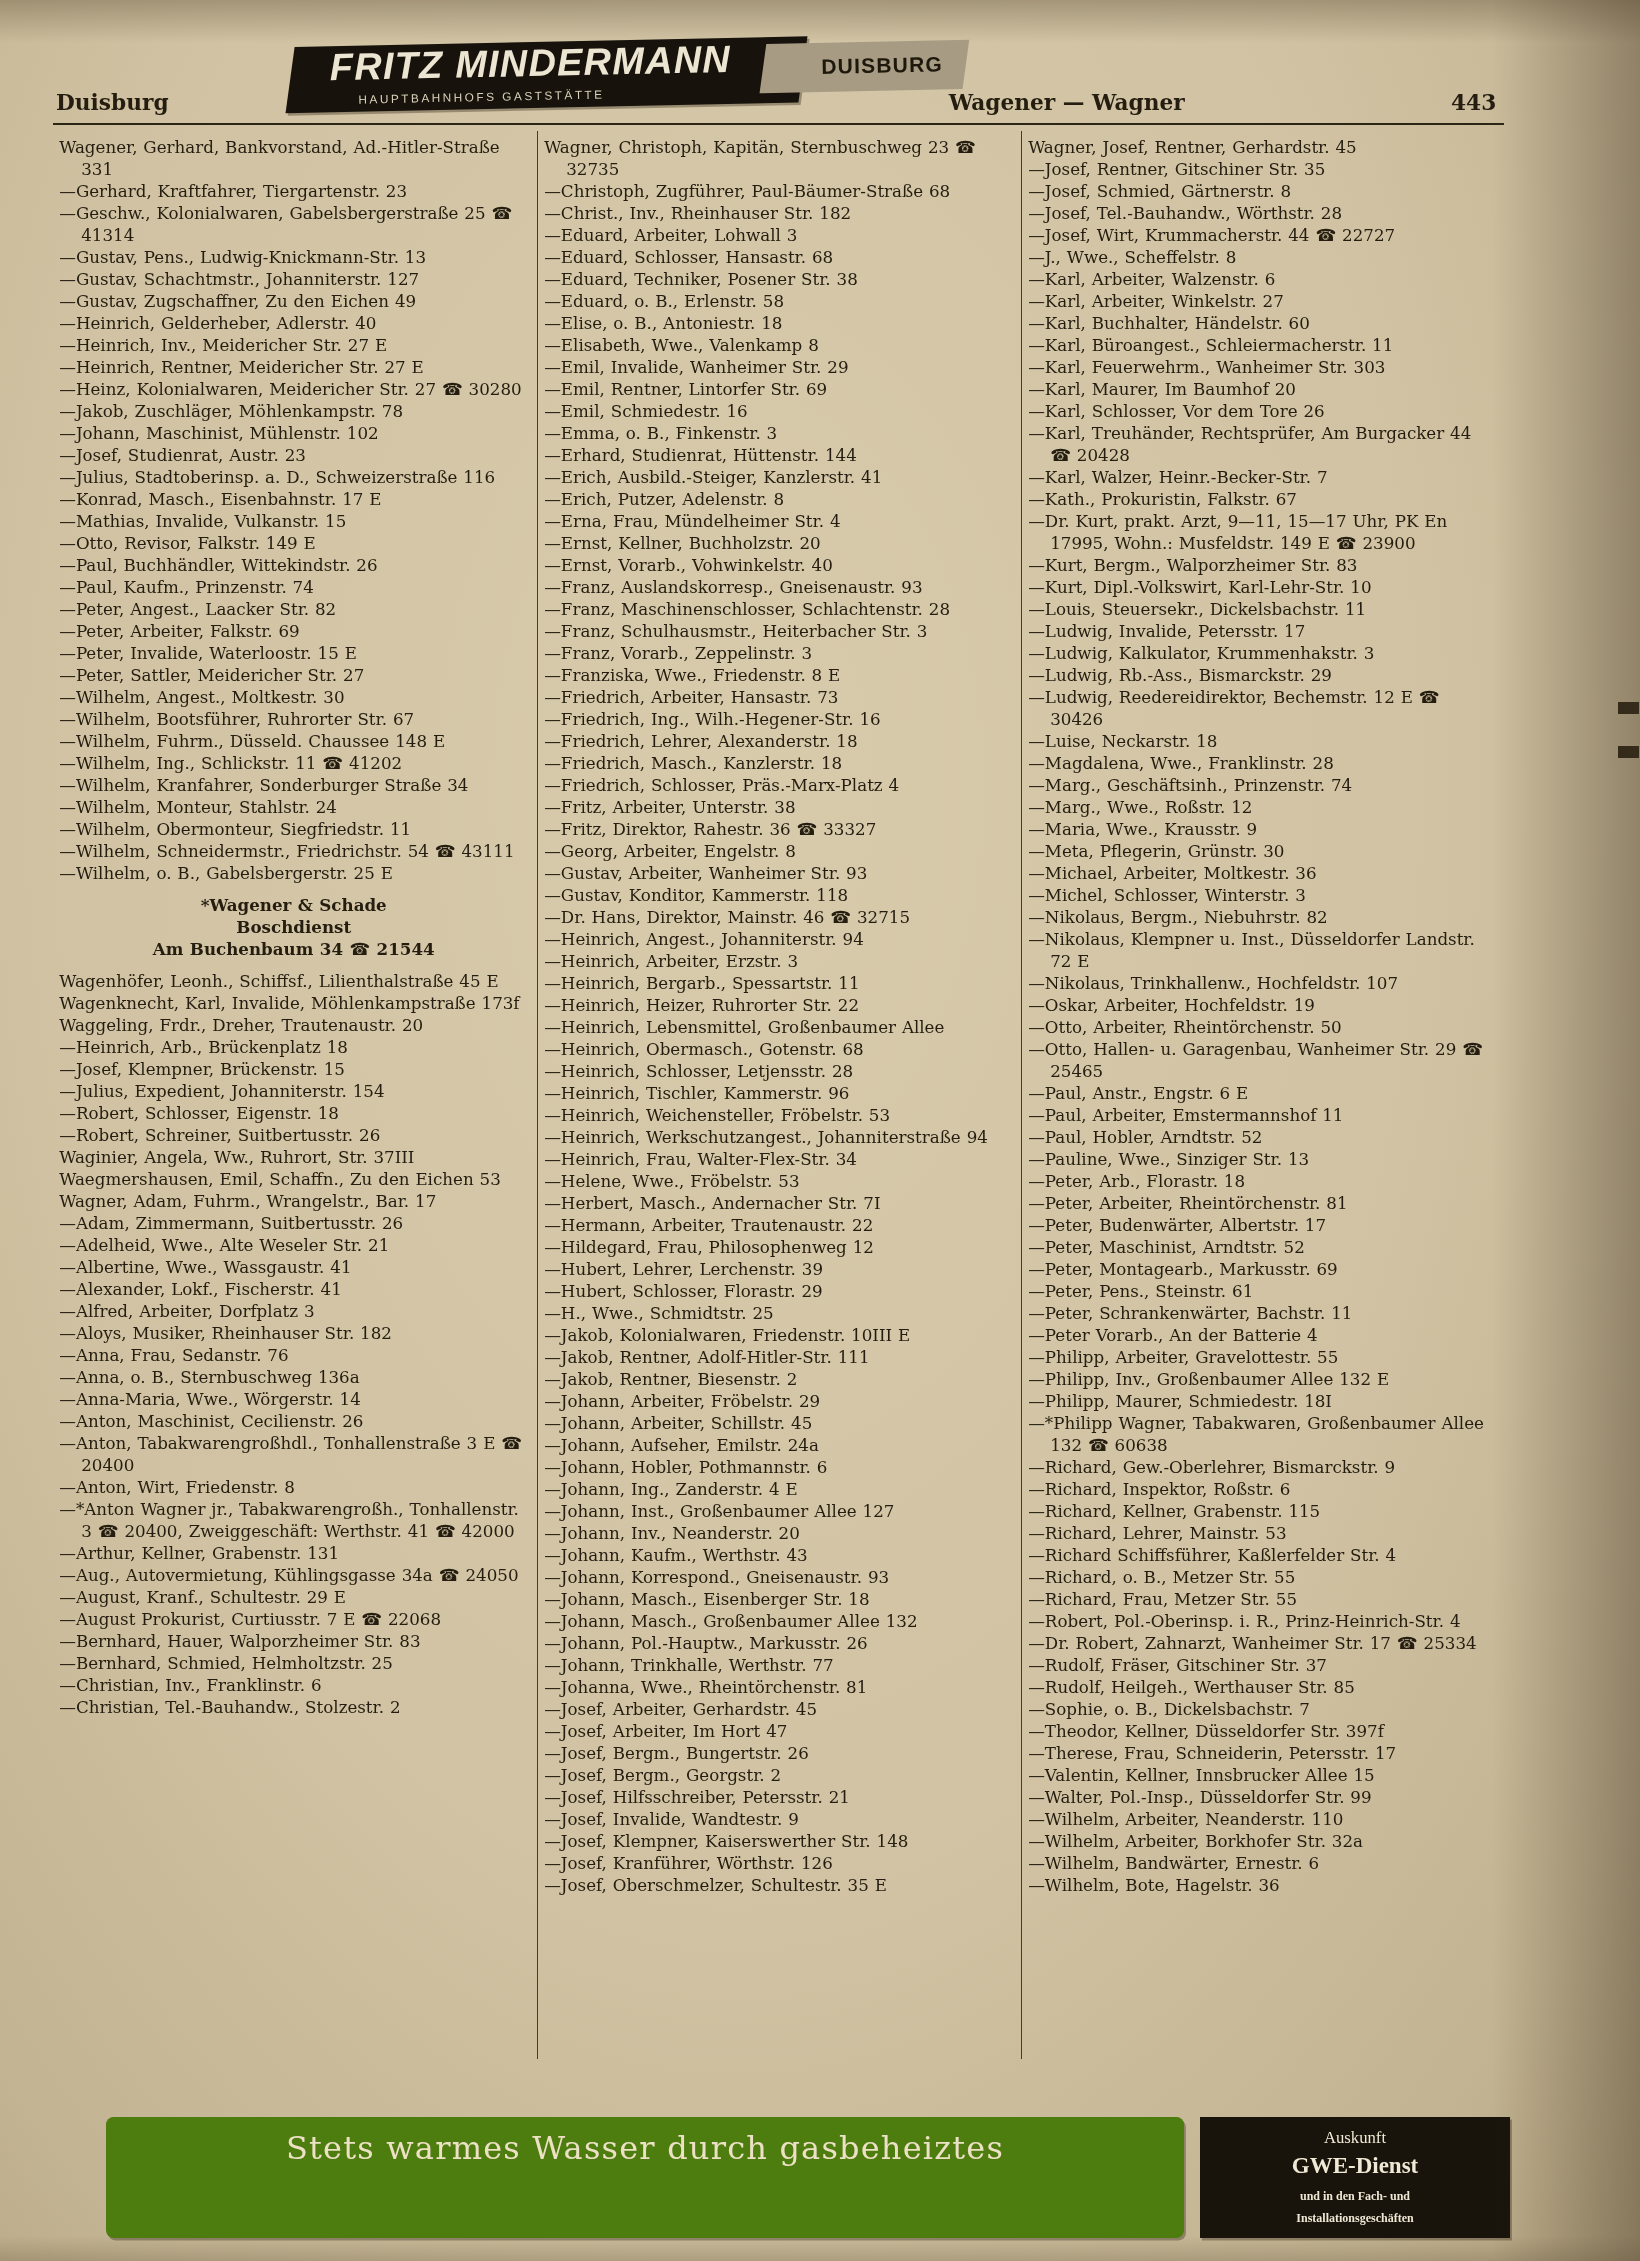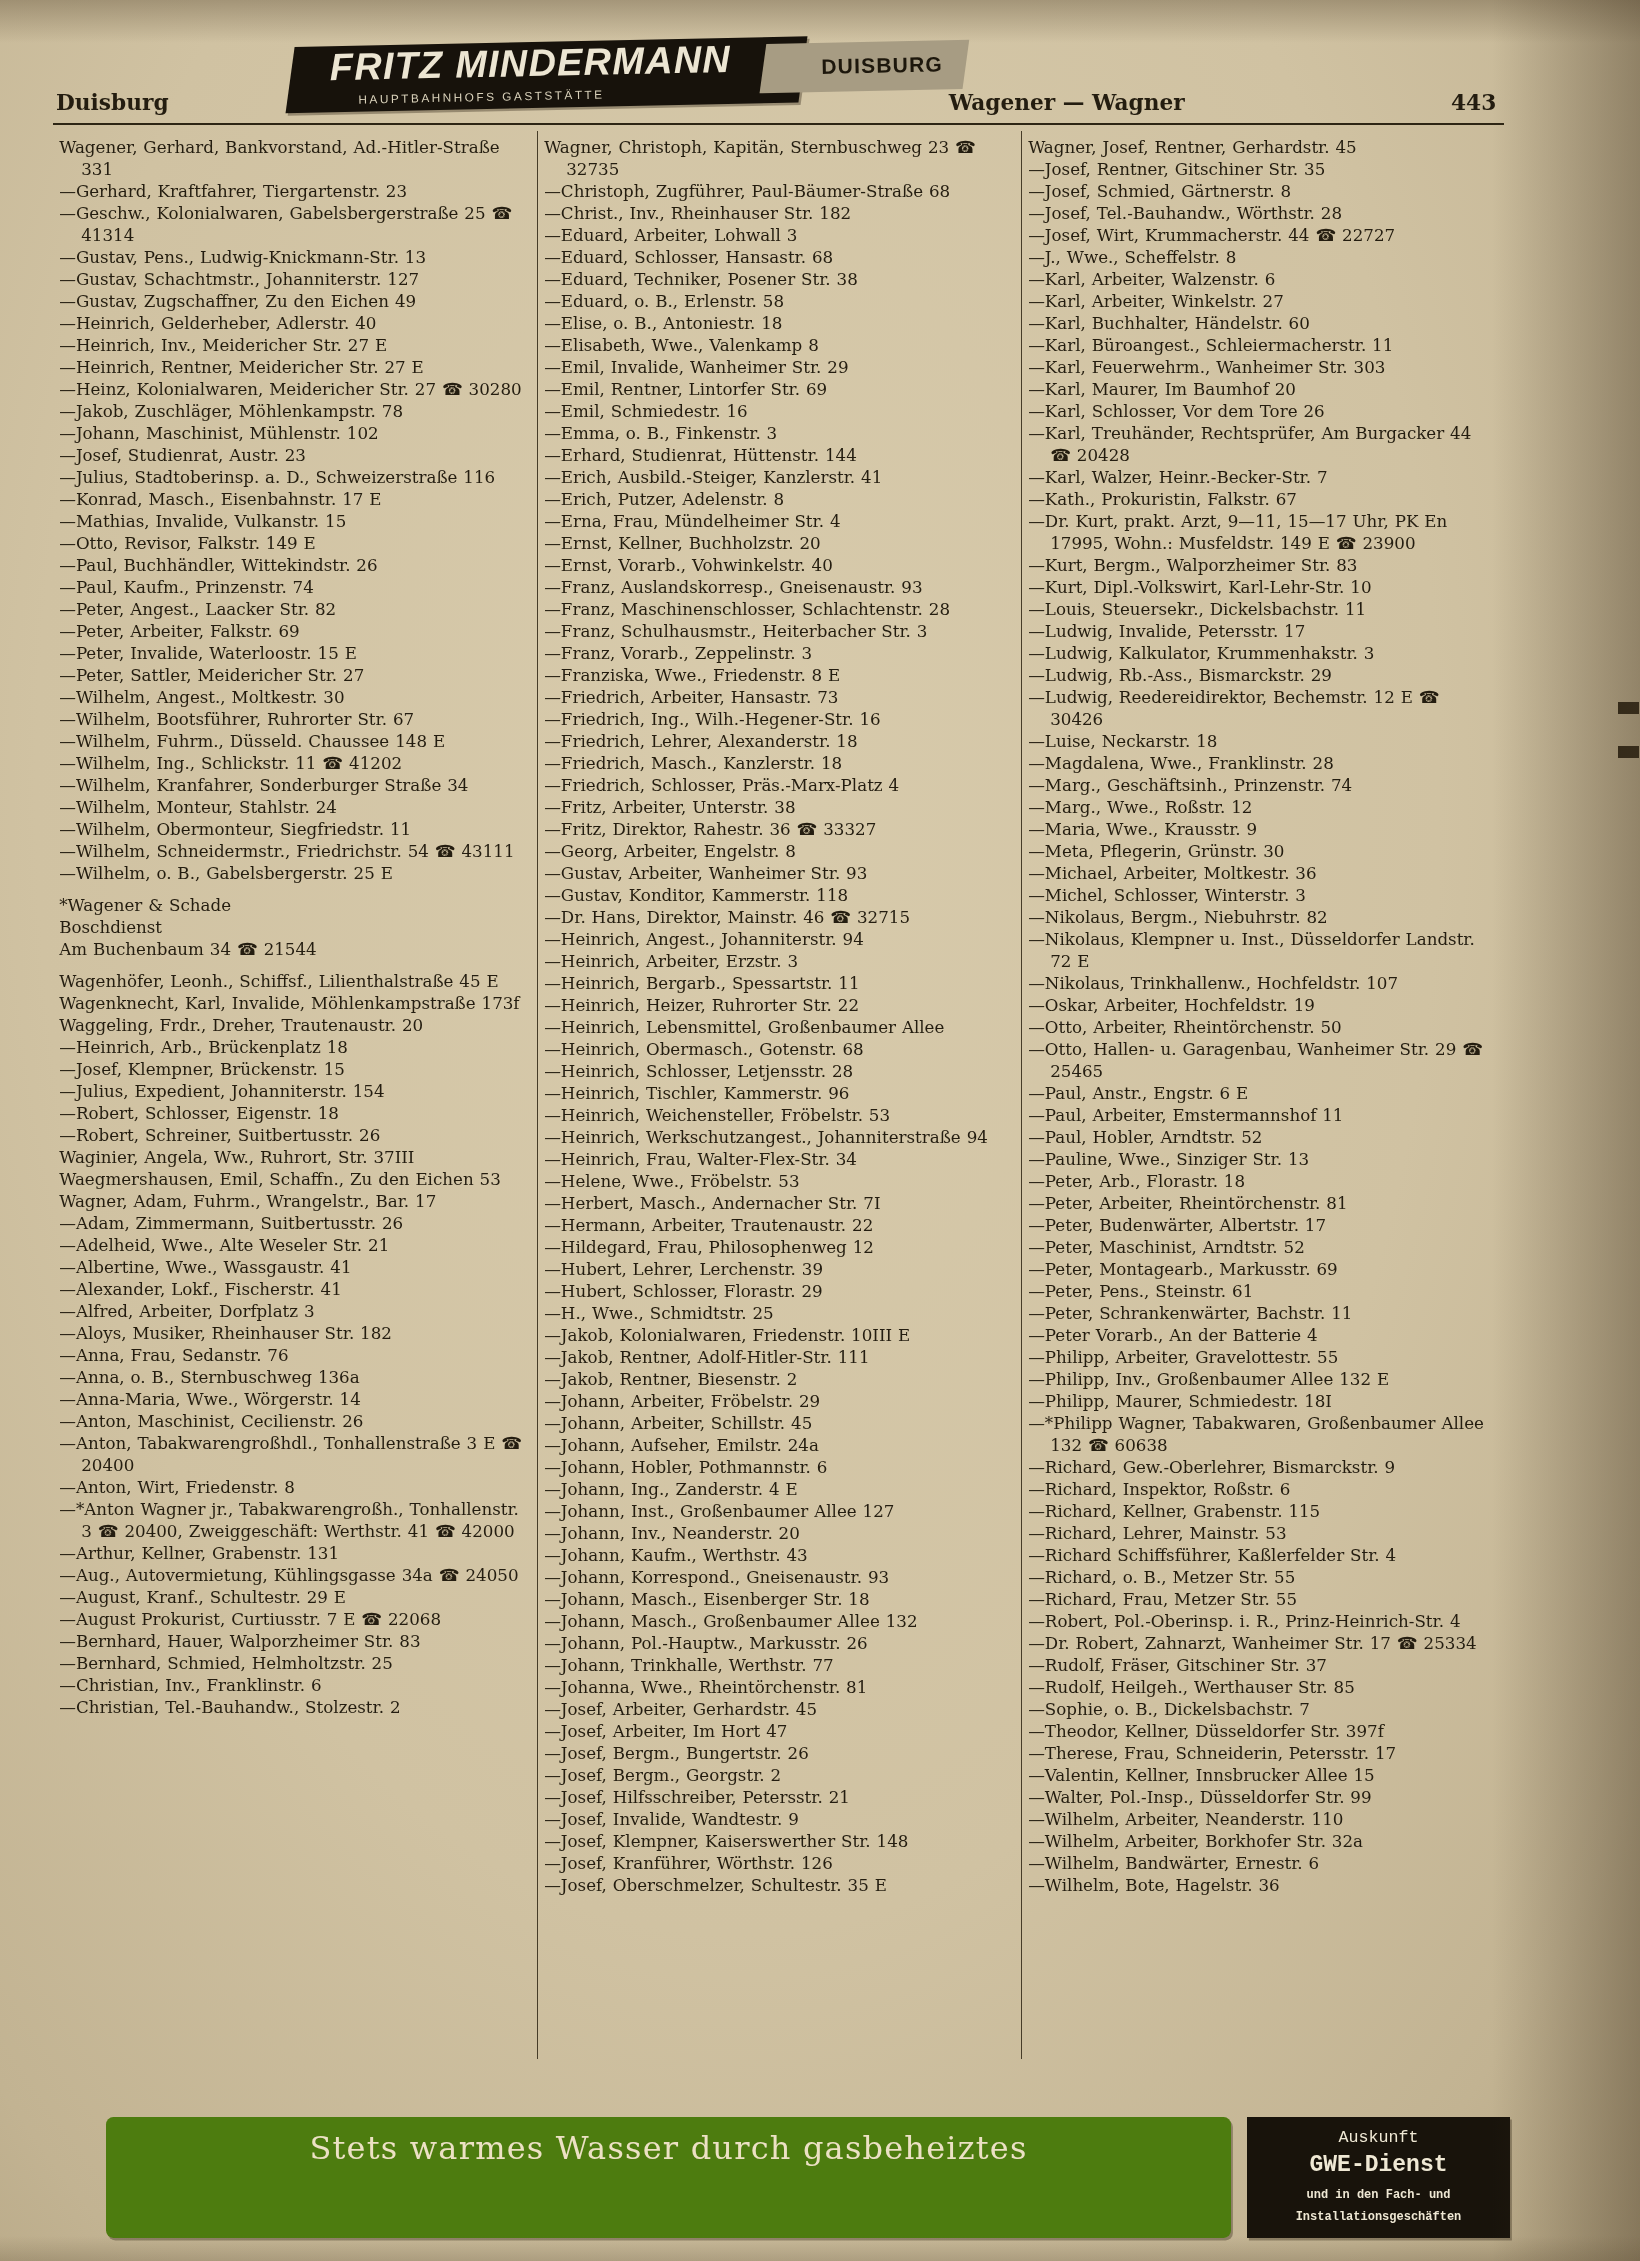--- a/index.html
+++ b/index.html
@@ -41,31 +41,31 @@
   .header .h-center{position:absolute;left:70%;transform:translateX(-50%);top:0;}
   .header .h-right{position:absolute;right:3.7px;top:0;}
   .header-rule{position:absolute;top:123px;left:53px;right:137px;height:1.9px;background:#2d2514;}
 
   
   .columns{position:absolute;top:131px;left:53px;width:1452px;bottom:202px;display:flex;}
   .col{width:33.333%;box-sizing:border-box;padding:5px 8.7px 0 6.2px;overflow:hidden;}
   .col + .col{border-left:1.2px solid #463c28;}
   .entry{font-size:16.7px;line-height:22px;padding-left:22px;text-indent:-22px;
     letter-spacing:0px;word-spacing:0.6px;}
-  .entry.cb{font-weight:normal;padding-left:0;text-indent:0;}
+  .entry.cb{text-align:center;font-weight:bold;padding-left:0;text-indent:0;}
   .entry.sp{height:10px;}
 
   
   .bottom{position:absolute;left:106px;right:131px;bottom:23.5px;height:121px;display:flex;gap:16px;}
   .big-ad{flex:1;background:#4d7c0f;border-radius:7.4px;color:#ece1c4;text-align:center;
     padding-top:12.4px;box-sizing:border-box;box-shadow:1.9px 2.5px 0 rgba(40,30,15,.35);}
   .big-ad .l1{font-size:32px;letter-spacing:1.2px;}
   .big-ad .l2{font-size:35px;letter-spacing:1.2px;margin-top:6.2px;}
-  .info-box{width:263px;background:#18130b;color:#efe8d4;text-align:center;
-    padding-top:11px;box-sizing:border-box;font-family:Liberation Mono, monospace;
+  .info-box{width:310px;background:#18130b;color:#efe8d4;text-align:center;
+    padding-top:11px;box-sizing:border-box;font-family:Liberation Serif, serif;
     box-shadow:1.9px 2.5px 0 rgba(40,30,15,.35);}
   .info-box .i1{font-size:16.7px;margin-bottom:5px;}
   .info-box .i2{font-size:23px;font-weight:bold;margin-bottom:6.2px;}
   .info-box .i3,.info-box .i4{font-size:12px;font-weight:bold;line-height:22px;}
 
   .edge-mark{position:absolute;right:2.5px;width:21px;height:12.4px;background:#2b2314;}
 </style>
 </head>
 <body>
 

